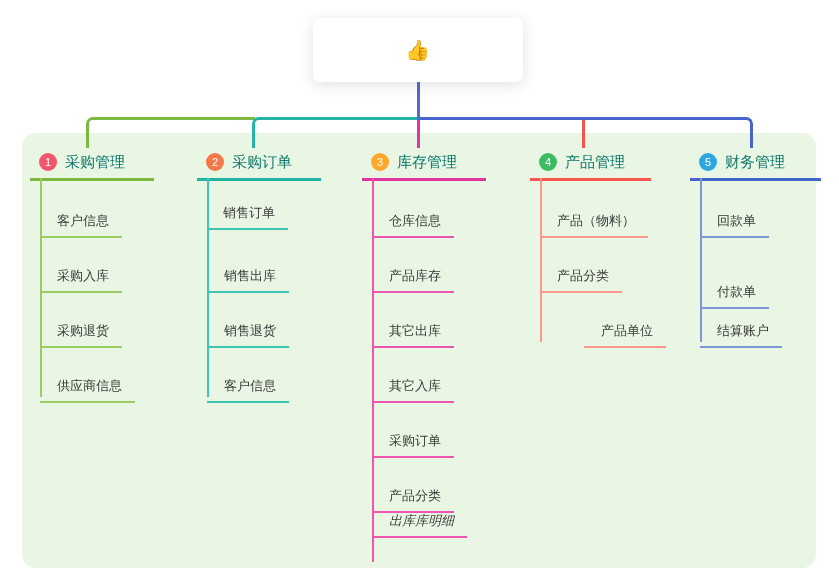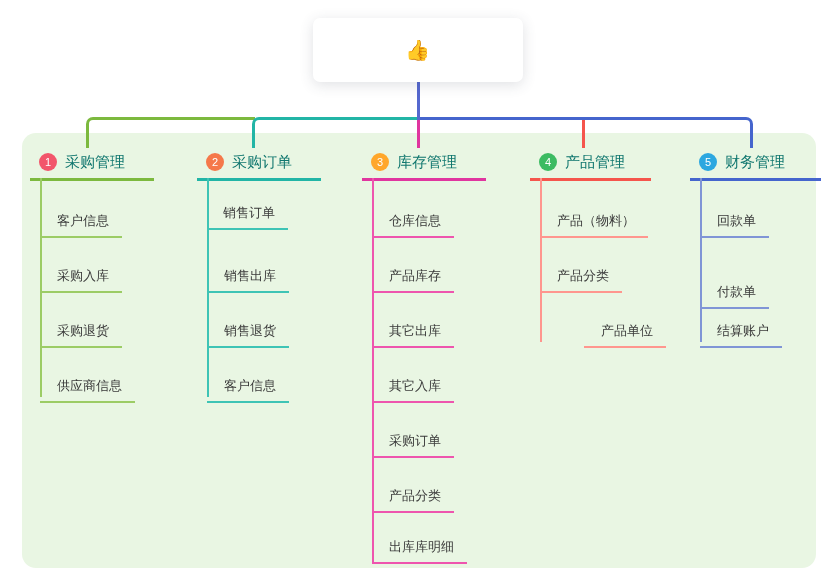--- a/index.html
+++ b/index.html
@@ -97,21 +97,21 @@
         <span class="badge" style="background: rgb(255, 167, 43);">3</span>
         <span class="branch-text">库存管理</span>
       </div>
       <div class="trunk" style="left: 372px; top: 178px; height: 384px; background: rgb(238, 85, 174);"></div>
       <div class="child" style="left: 372px; top: 200px; border-bottom-color: rgb(238, 85, 174);">仓库信息</div>
       <div class="child" style="left: 372px; top: 255px; border-bottom-color: rgb(238, 85, 174);">产品库存</div>
       <div class="child" style="left: 372px; top: 310px; border-bottom-color: rgb(238, 85, 174);">其它出库</div>
       <div class="child" style="left: 372px; top: 365px; border-bottom-color: rgb(238, 85, 174);">其它入库</div>
       <div class="child" style="left: 372px; top: 420px; border-bottom-color: rgb(238, 85, 174);">采购订单</div>
       <div class="child" style="left: 372px; top: 475px; border-bottom-color: rgb(238, 85, 174);">产品分类</div>
-      <div class="child" style="left: 372px; top: 526px; border-bottom-color: rgb(238, 85, 174);">出库库明细</div>
+      <div class="child" style="left: 372px; top: 500px; border-bottom-color: rgb(238, 85, 174); font-style: italic;">出库库明细</div>
       <div class="branch-label" style="left: 530px; width: 112px; border-bottom-color: rgb(245, 85, 76);">
         <span class="badge" style="background: rgb(60, 187, 98);">4</span>
         <span class="branch-text">产品管理</span>
       </div>
       <div class="trunk" style="left: 540px; top: 178px; height: 164px; background: rgb(255, 150, 142);"></div>
       <div class="child" style="left: 540px; top: 200px; border-bottom-color: rgb(255, 150, 142);">产品（物料）</div>
       <div class="child" style="left: 540px; top: 255px; border-bottom-color: rgb(255, 150, 142);">产品分类</div>
       <div class="child" style="left: 540px; top: 310px; border-bottom-color: rgb(255, 150, 142); margin-left: 44px;">产品单位</div>
       <div class="branch-label" style="left: 690px; width: 122px; border-bottom-color: rgb(69, 101, 205);">
         <span class="badge" style="background: rgb(44, 167, 224);">5</span>

